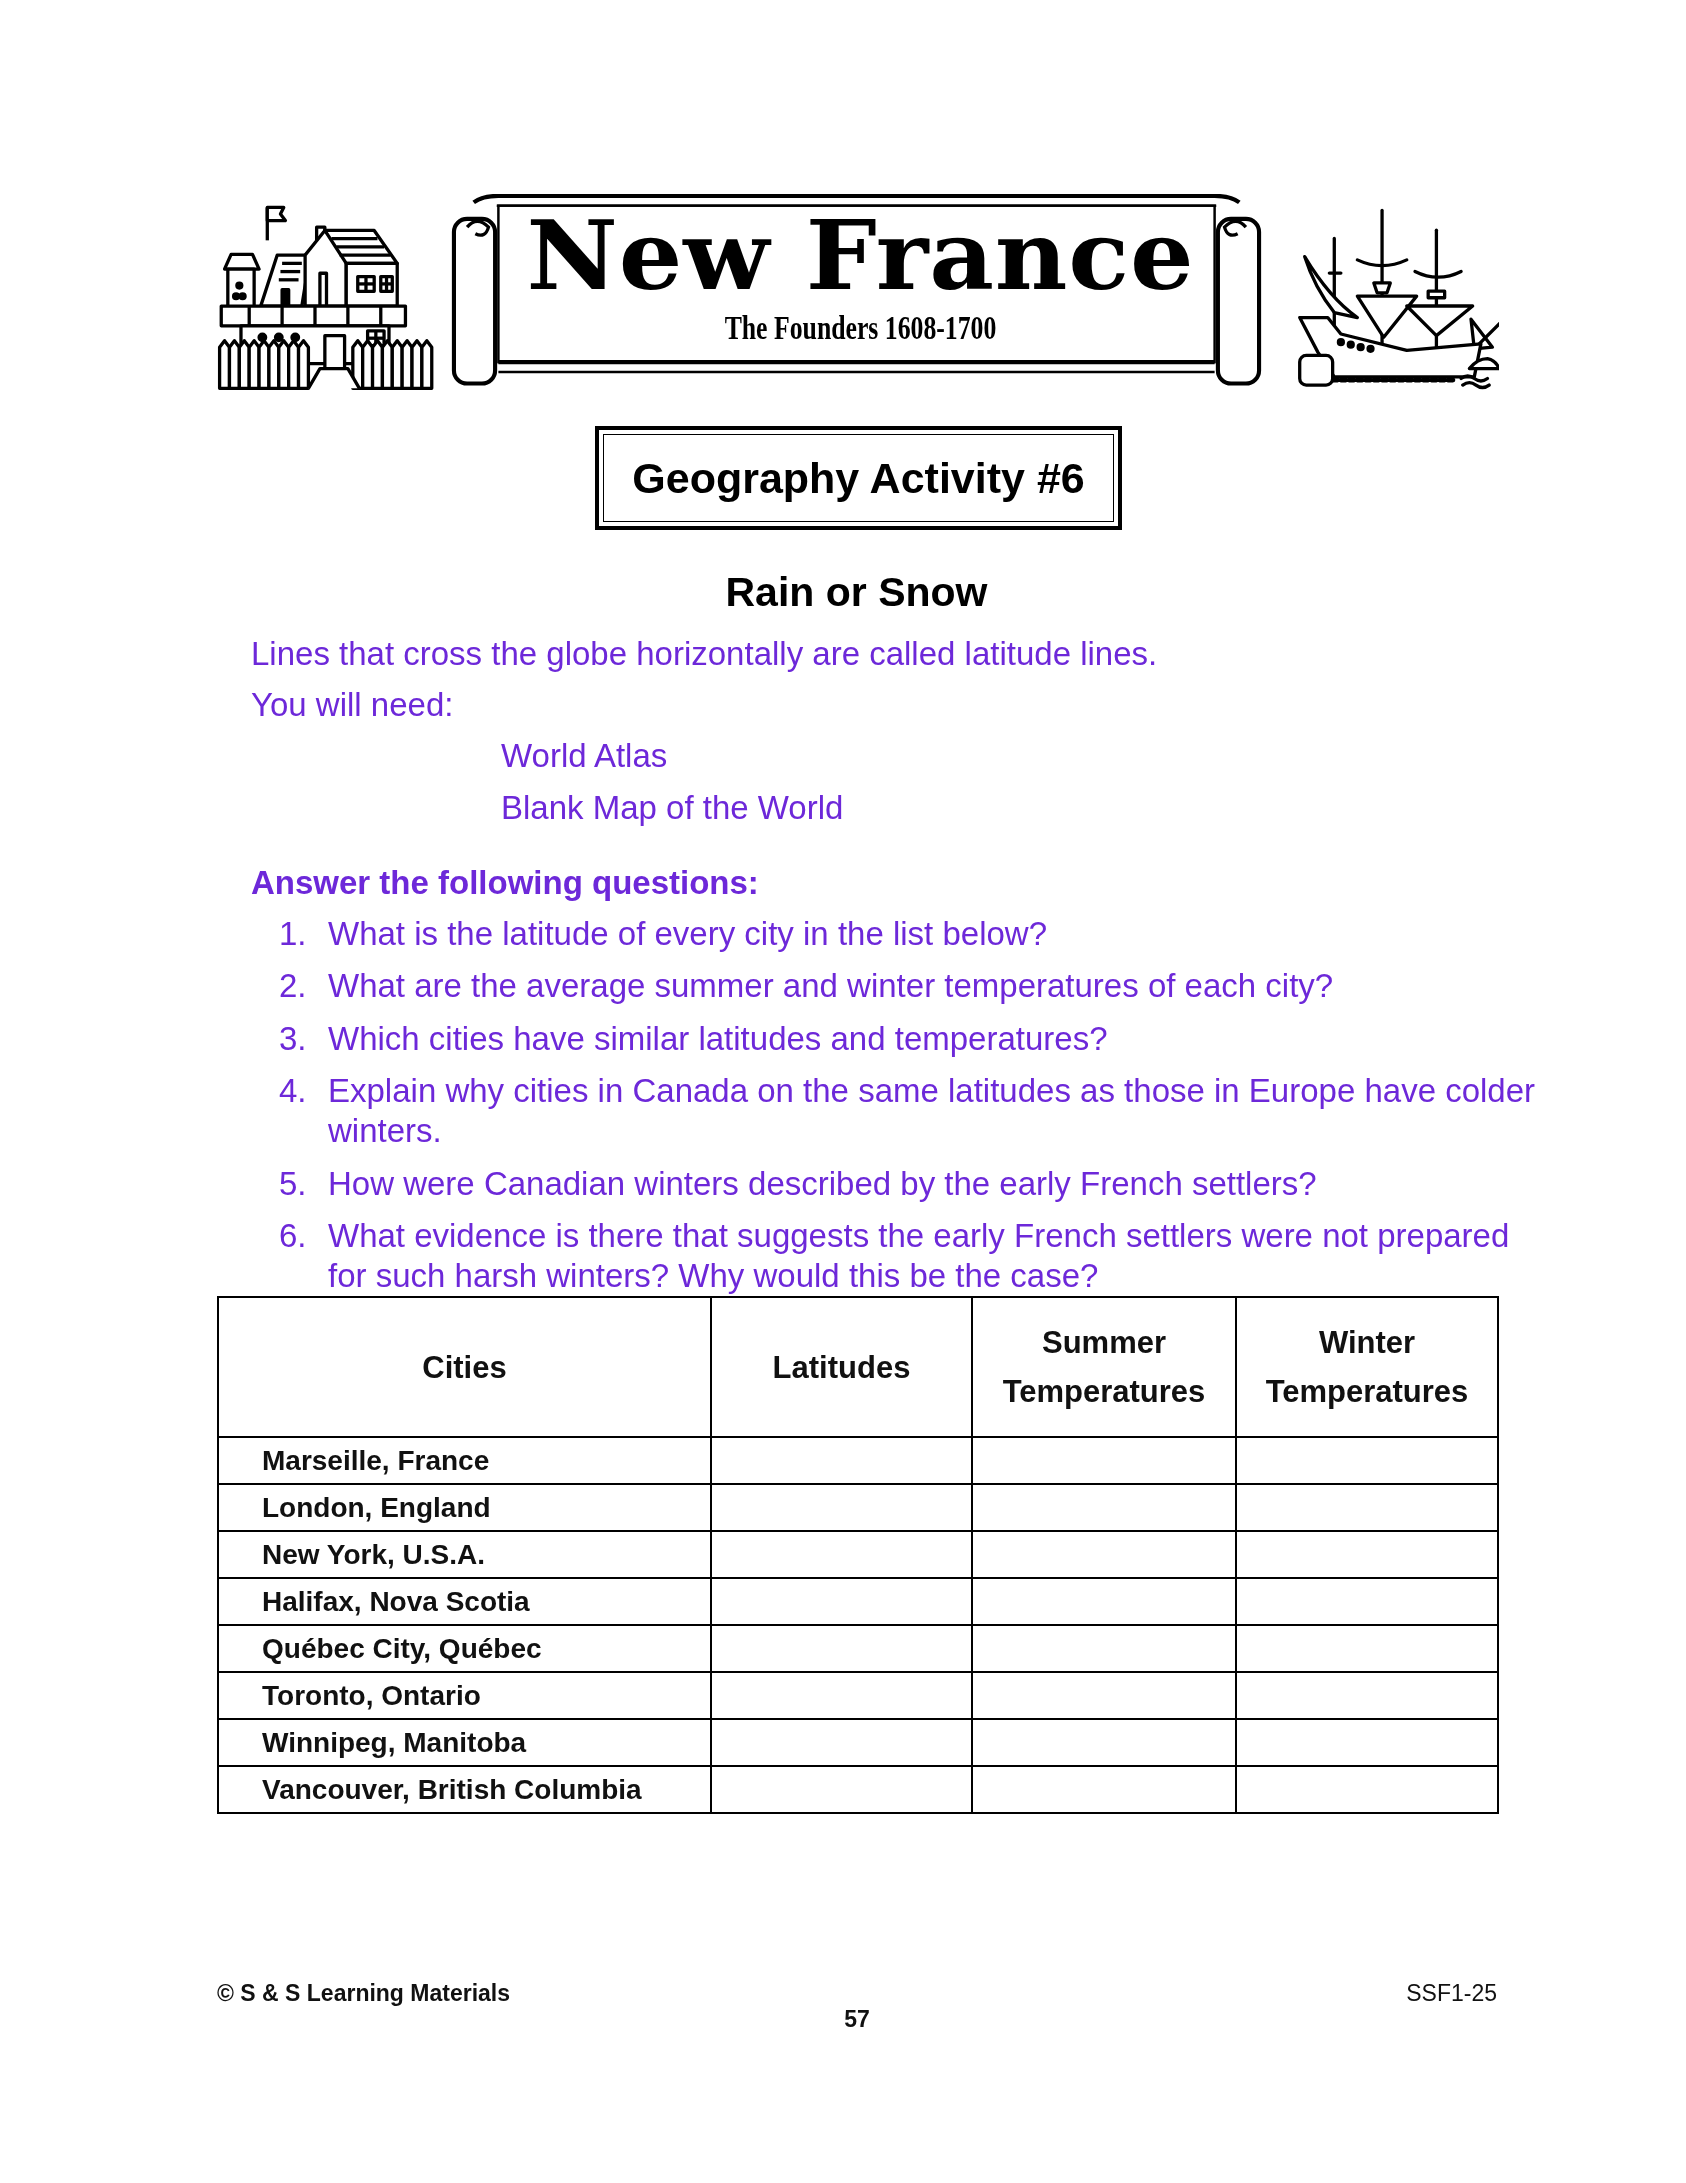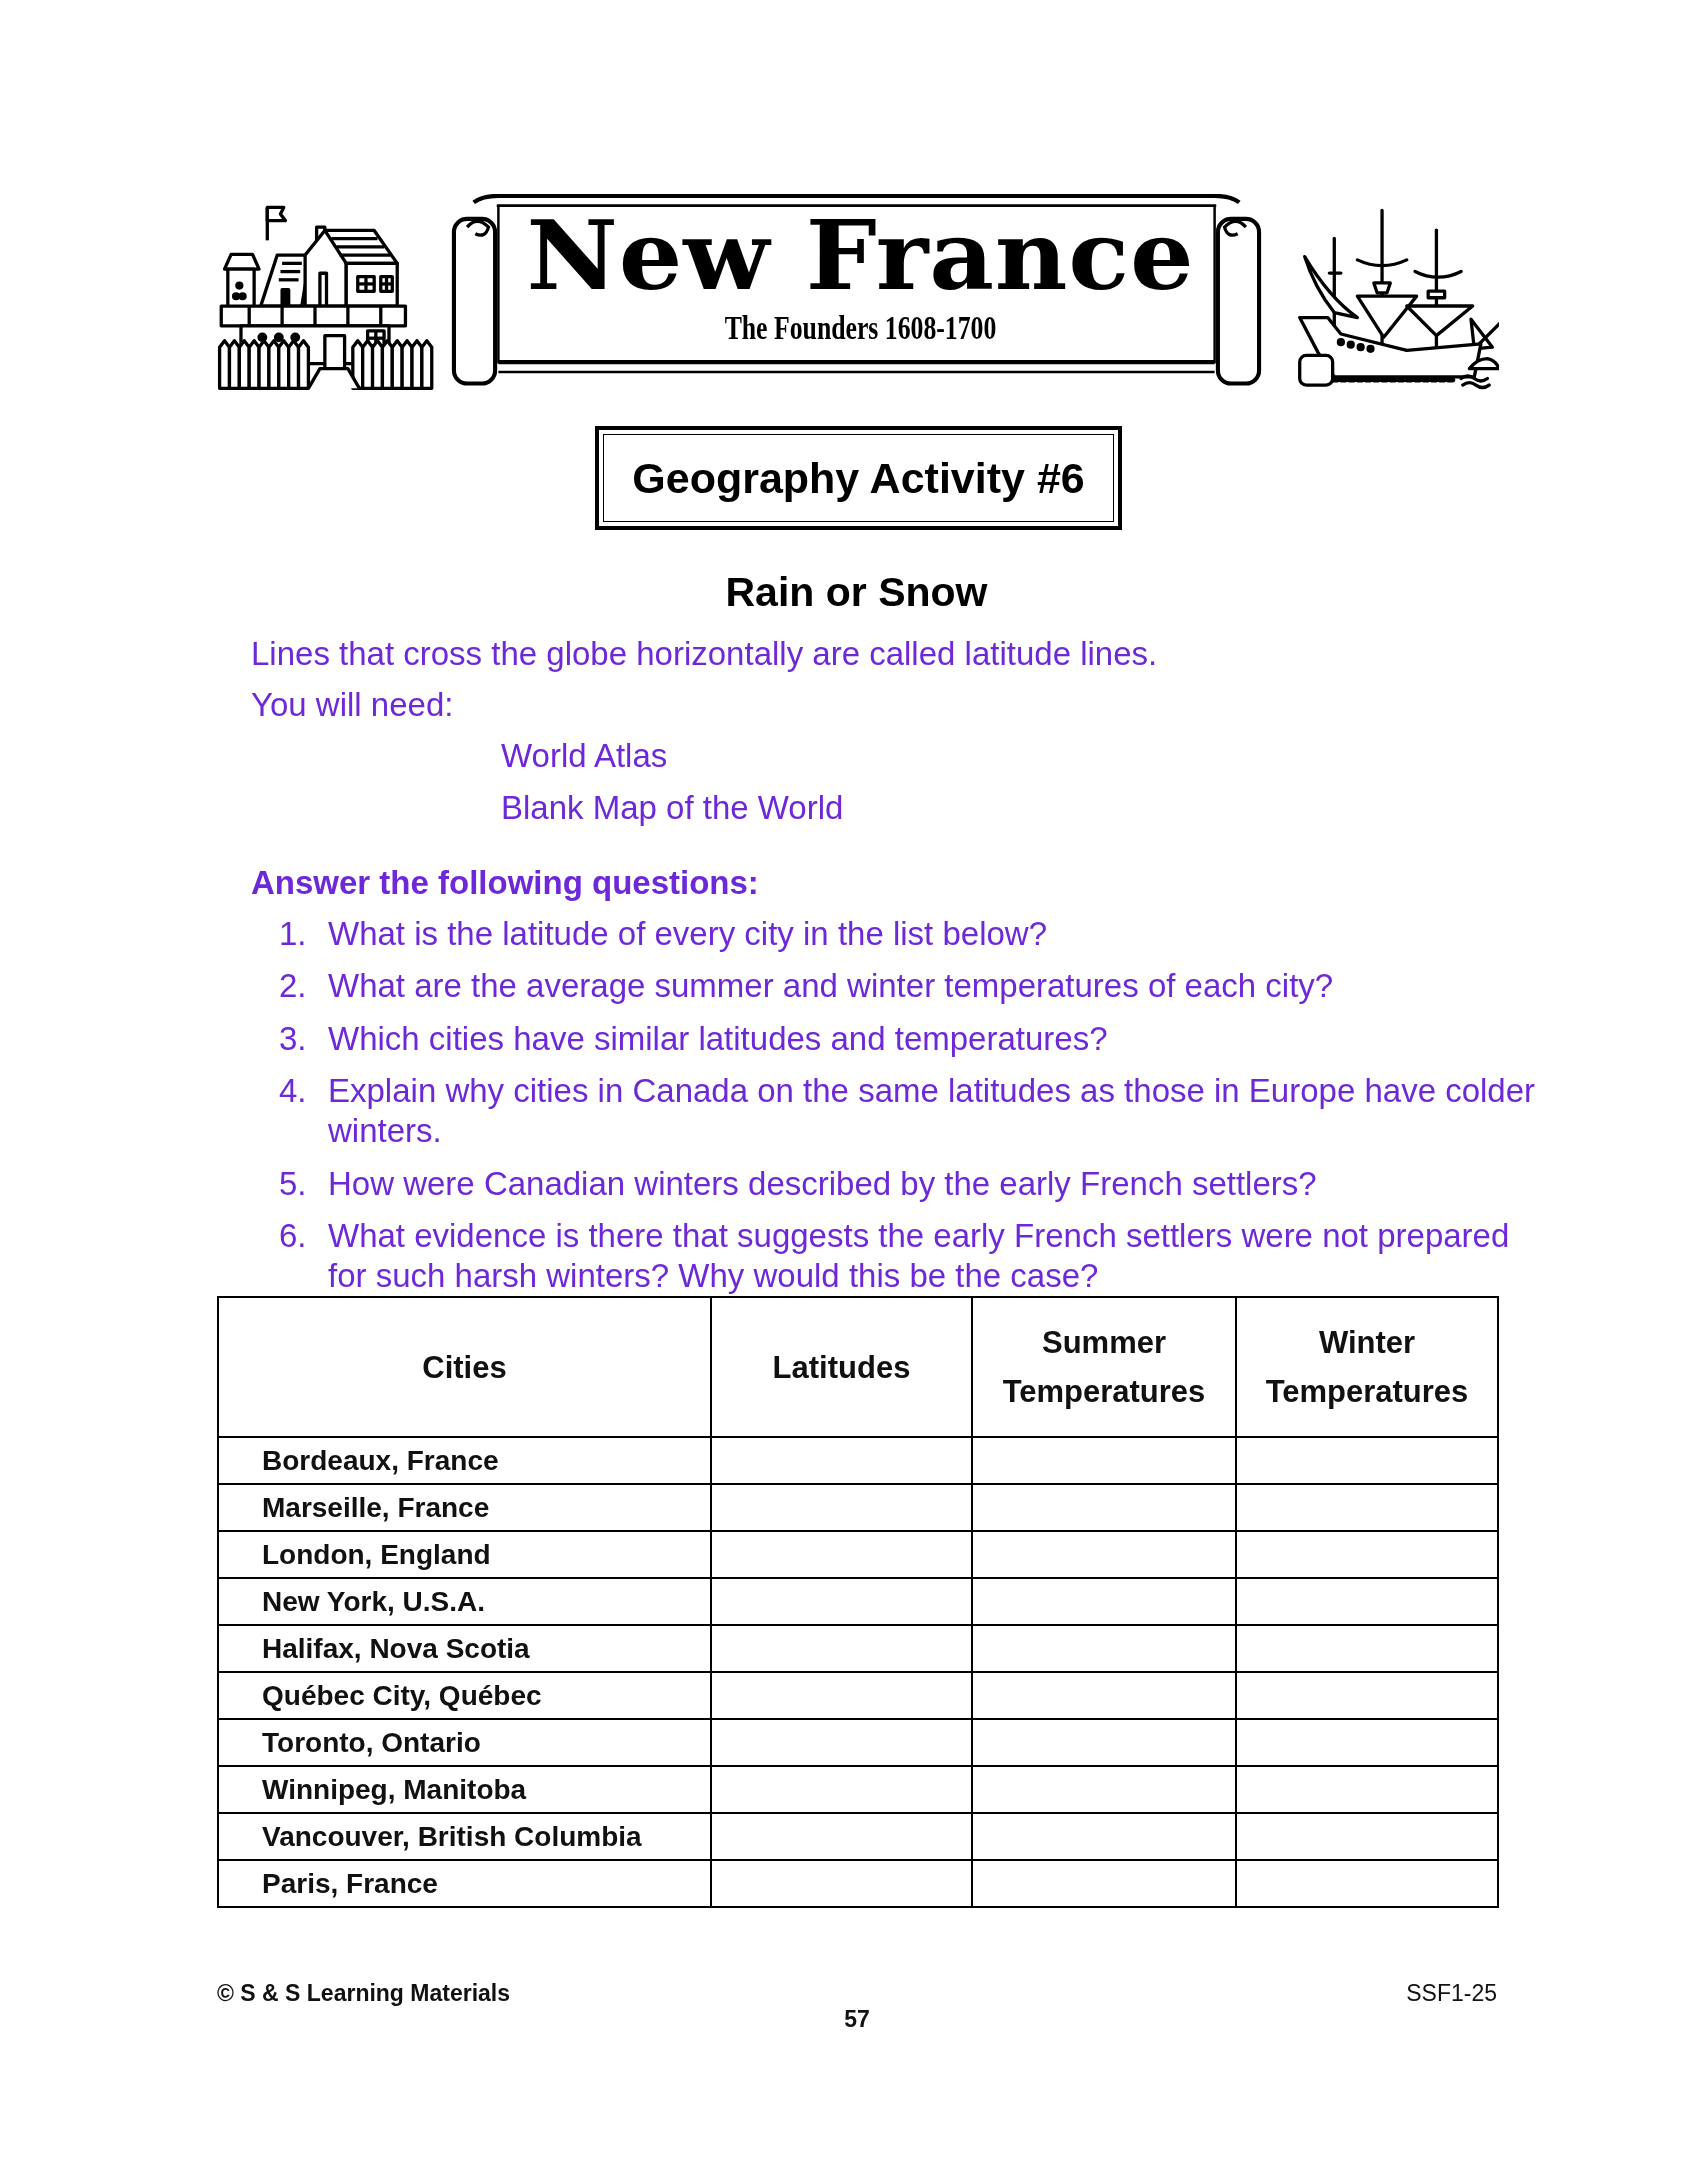--- a/index.html
+++ b/index.html
@@ -232,26 +232,20 @@
   <thead>
     <tr>
       <th><span class="city-h">Cities</span></th>
       <th><span>Latitudes</span></th>
       <th><span>Summer</span><br><span>Temperatures</span></th>
       <th><span>Winter</span><br><span>Temperatures</span></th>
     </tr>
   </thead>
   <tbody>
     <tr>
-      <td class="city">Bordeaux, France</td>
-      <td class="blank"></td>
-      <td class="blank"></td>
-      <td class="blank"></td>
-    </tr>
-    <tr>
       <td class="city">Marseille, France</td>
       <td class="blank"></td>
       <td class="blank"></td>
       <td class="blank"></td>
     </tr>
     <tr>
       <td class="city">London, England</td>
       <td class="blank"></td>
       <td class="blank"></td>
       <td class="blank"></td>
@@ -281,26 +275,20 @@
       <td class="blank"></td>
     </tr>
     <tr>
       <td class="city">Winnipeg, Manitoba</td>
       <td class="blank"></td>
       <td class="blank"></td>
       <td class="blank"></td>
     </tr>
     <tr>
       <td class="city">Vancouver, British Columbia</td>
-      <td class="blank"></td>
-      <td class="blank"></td>
-      <td class="blank"></td>
-    </tr>
-    <tr>
-      <td class="city">Paris, France</td>
       <td class="blank"></td>
       <td class="blank"></td>
       <td class="blank"></td>
     </tr>
   </tbody>
 </table>
 
 <div id="footer-copy" class="abs footer">© S &amp; S Learning Materials</div>
 <div id="footer-page" class="abs footer">57</div>
 <div id="footer-code" class="abs footer">SSF1-25</div>

